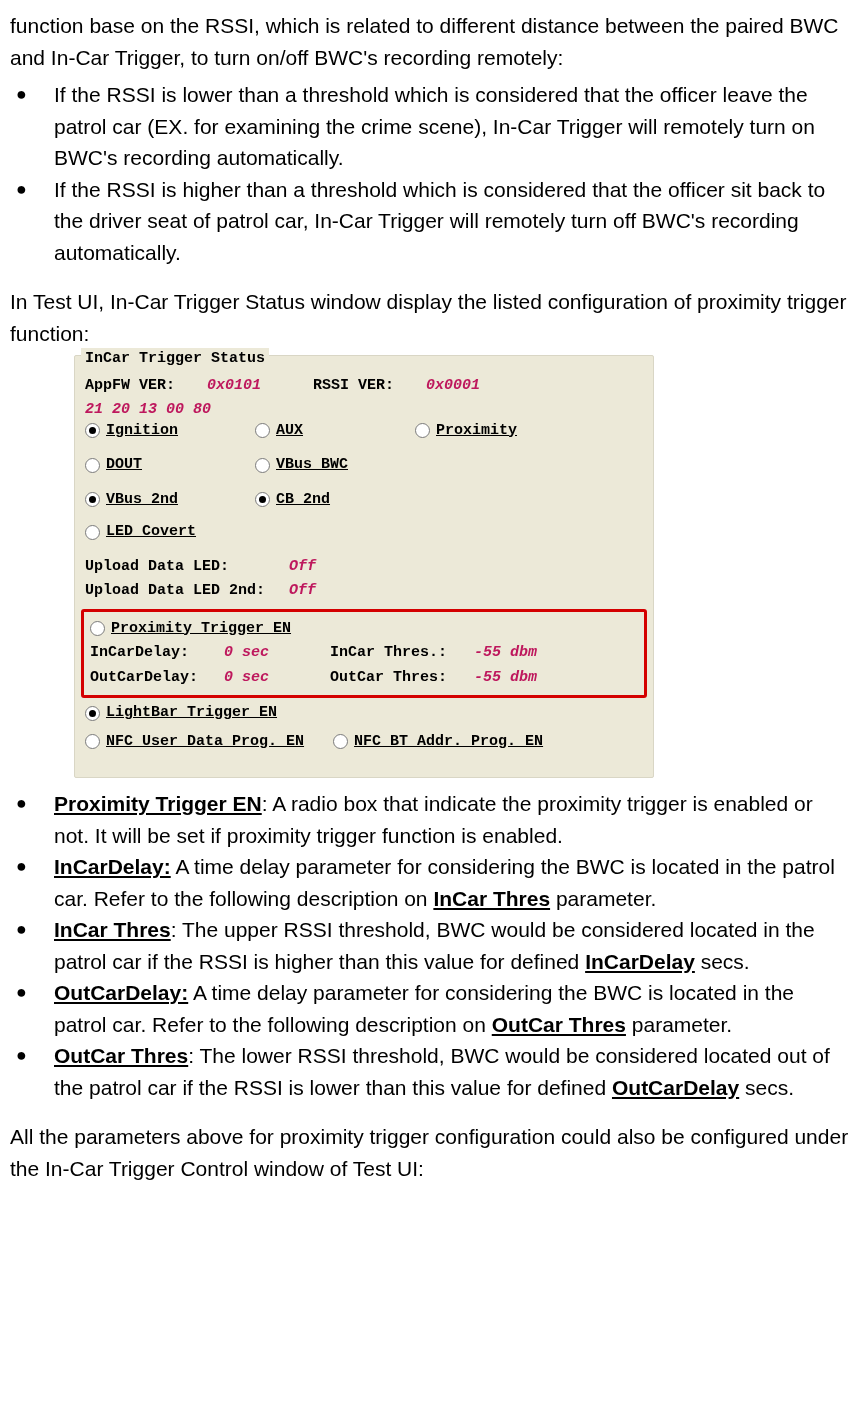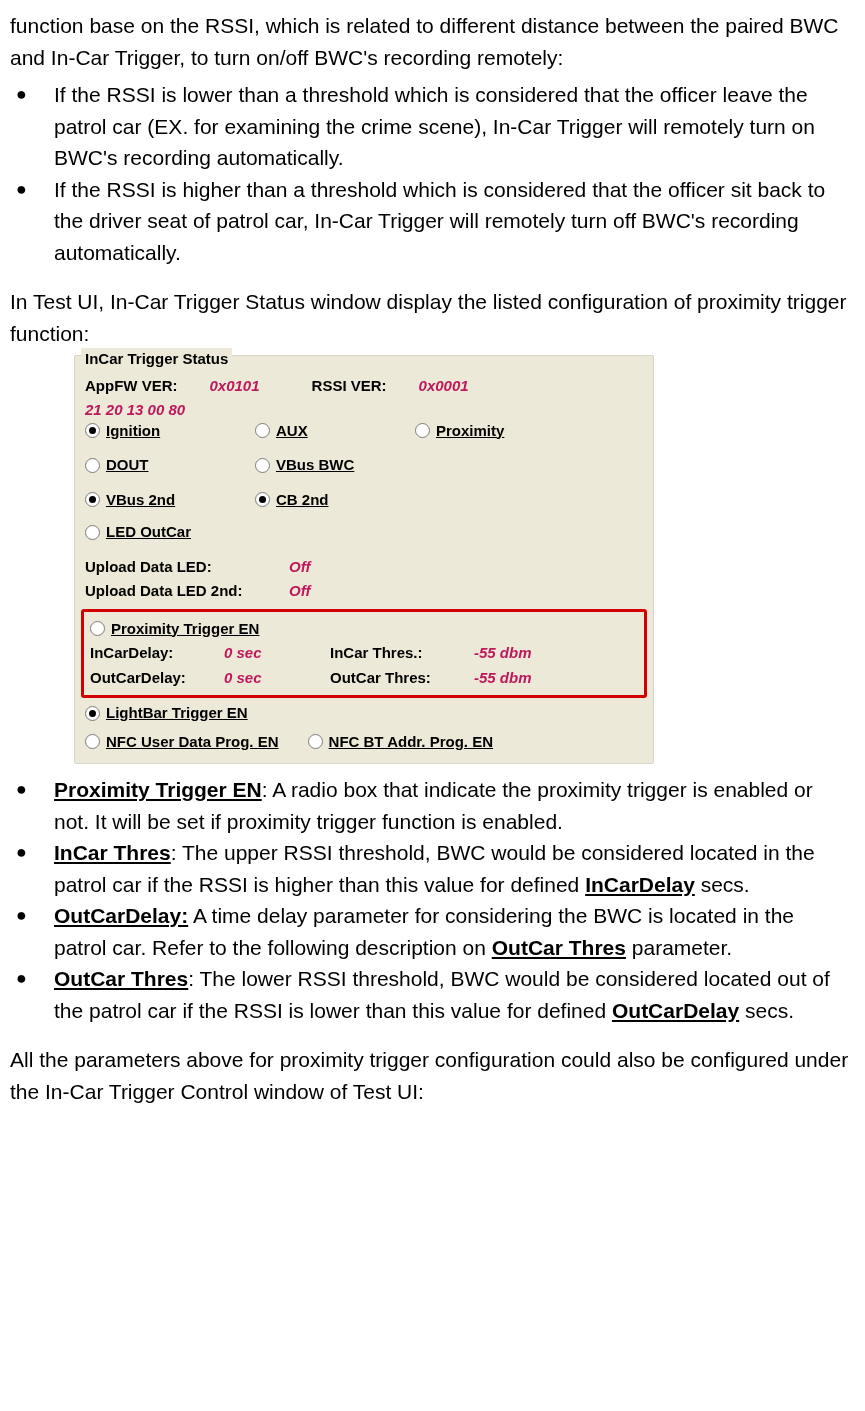--- a/index.html
+++ b/index.html
@@ -41,22 +41,22 @@
   .u { text-decoration: underline; }
 
   
   .shot-wrap {
     margin: 4px 0 10px 64px;
     width: 580px;
   }
   .shot {
     background: #ece9d8;
     border: 1px solid #d9d6c5;
-    padding: 6px 10px 10px 10px;
-    font-family: Liberation Sans, sans-serif;
+    padding: 6px 10px 24px 10px;
+    font-family: Liberation Mono, monospace;
     font-size: 15px;
     color: #000;
     position: relative;
     border-radius: 2px;
   }
   .shot-title {
     display: inline-block;
     background: #ece9d8;
     padding: 0 4px;
     margin-left: -4px;
@@ -192,21 +192,21 @@
       <span class="cell">
           <span class="radio checked"></span>
           <span class="radio-label">CB 2nd</span>
         </span>
       <span></span>
     </div>
 
     <div class="row" style="margin-top:10px;">
       <span class="cell">
           <span class="radio"></span>
-          <span class="radio-label">LED OutCar</span>
+          <span class="radio-label">LED Covert</span>
         </span>
     </div>
 
     <div class="kv-grid">
       <span class="lbl">Upload Data LED:</span>
       <span class="val-blue">Off</span>
       <span class="lbl">Upload Data LED 2nd:</span>
       <span class="val-blue">Off</span>
     </div>
 
@@ -248,20 +248,23 @@
         </span>
     </div>
   </div>
 </div>
 
 <ul class="bullets">
   <li>
     <span class="b u">Proximity Trigger EN</span><span>: A radio box that indicate the proximity trigger is enabled or not. It will be set if proximity trigger function is enabled.</span>
   </li>
   <li>
+    <span class="b u">InCarDelay:</span><span> A time delay parameter for considering the BWC is located in the patrol car. Refer to the following description on </span><span class="b u">InCar Thres</span><span> parameter.</span>
+  </li>
+  <li>
     <span class="b u">InCar Thres</span><span>: The upper RSSI threshold, BWC would be considered located in the patrol car if the RSSI is higher than this value for defined </span><span class="b u">InCarDelay</span><span> secs.</span>
   </li>
   <li>
     <span class="b u">OutCarDelay:</span><span> A time delay parameter for considering the BWC is located in the patrol car. Refer to the following description on </span><span class="b u">OutCar Thres</span><span> parameter.</span>
   </li>
   <li>
     <span class="b u">OutCar Thres</span><span>: The lower RSSI threshold, BWC would be considered located out of the patrol car if the RSSI is lower than this value for defined </span><span class="b u">OutCarDelay</span><span> secs.</span>
   </li>
 </ul>
 

